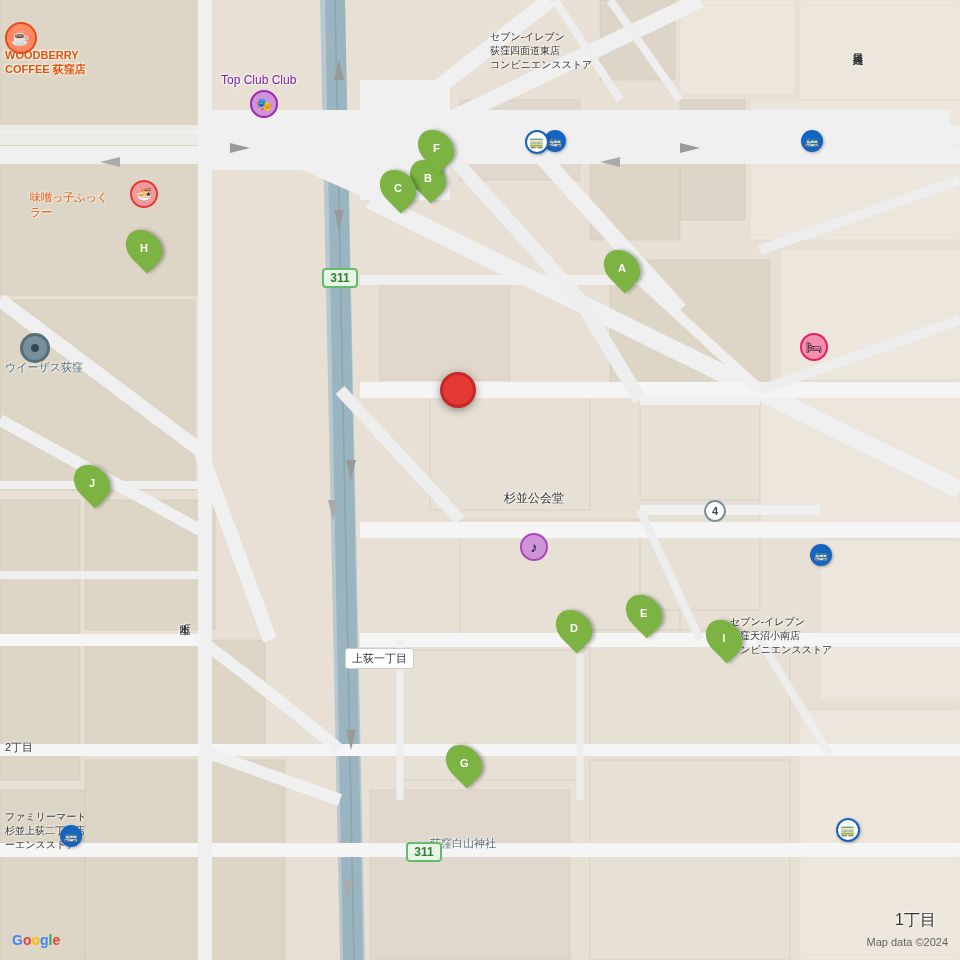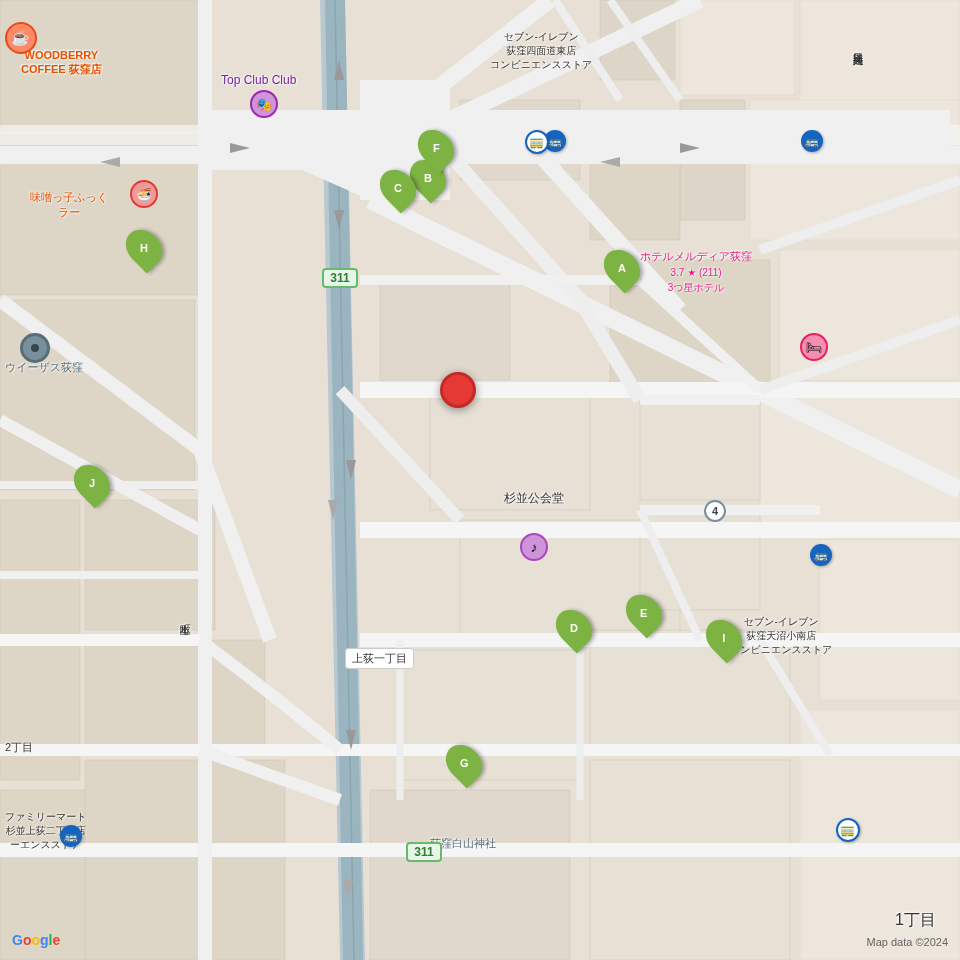--- a/index.html
+++ b/index.html
@@ -67,21 +67,20 @@
 
     
     .map-label {
       position: absolute;
       font-size: 12px;
       color: #333;
       white-space: nowrap;
       text-shadow: 1px 1px 2px white, -1px -1px 2px white;
       pointer-events: none;
       z-index: 5;
-      text-align: center;
     }
 
     .map-label-pink {
       color: #e91e8c;
     }
 
     .map-label-orange {
       color: #e65100;
     }
 
@@ -446,21 +445,21 @@
   <div class="marker" style="left: 76px; top: 463px;">
     <div class="marker-pin" style="background-color: #7cb342;">
       <span class="marker-label">J</span>
     </div>
   </div>
 
   <div class="marker" style="left: 440px; top: 372px;">
     <div class="marker-red"></div>
   </div>
 
-  <div class="map-label map-label-orange" style="left: 21px; top: 48px; font-size: 11px; font-weight: bold; line-height: 1.3;">
+  <div class="map-label map-label-orange" style="left: 5px; top: 48px; font-size: 11px; font-weight: bold; line-height: 1.3;">
     <div>WOODBERRY</div>
     <div>COFFEE 荻窪店</div>
   </div>
 
   <div class="map-label map-label-purple" style="left: 221px; top: 73px; font-size: 12px; font-weight: 500;">
     <span>Top Club Club</span>
   </div>
 
   <div class="map-label" style="left: 490px; top: 30px; font-size: 10px; line-height: 1.4;">
     <div>セブン-イレブン</div>
@@ -474,25 +473,20 @@
 
   <div class="map-label map-label-orange" style="left: 30px; top: 190px; font-size: 11px; line-height: 1.4;">
     <div>味噌っ子ふっく</div>
     <div>ラー</div>
   </div>
 
   <div class="map-label map-label-gray" style="left: 5px; top: 360px; font-size: 11px;">
     <span>ウイーザス荻窪</span>
   </div>
 
-  <div class="map-label map-label-pink" style="left: 640px; top: 248px; font-size: 11px; line-height: 1.5;">
-    <div>ホテルメルディア荻窪</div>
-    <div style="font-size:10px;">3.7 ★ (211)</div>
-    <div style="font-size:10px;">3つ星ホテル</div>
-  </div>
 
   <div class="map-label" style="left: 488px; top: 490px; font-size: 12px; padding-left: 16px;">
     <span>杉並公会堂</span>
   </div>
 
   <div class="map-label" style="left: 730px; top: 615px; font-size: 10px; line-height: 1.4;">
     <div>セブン-イレブン</div>
     <div>荻窪天沼小南店</div>
     <div>コンビニエンスストア</div>
   </div>

